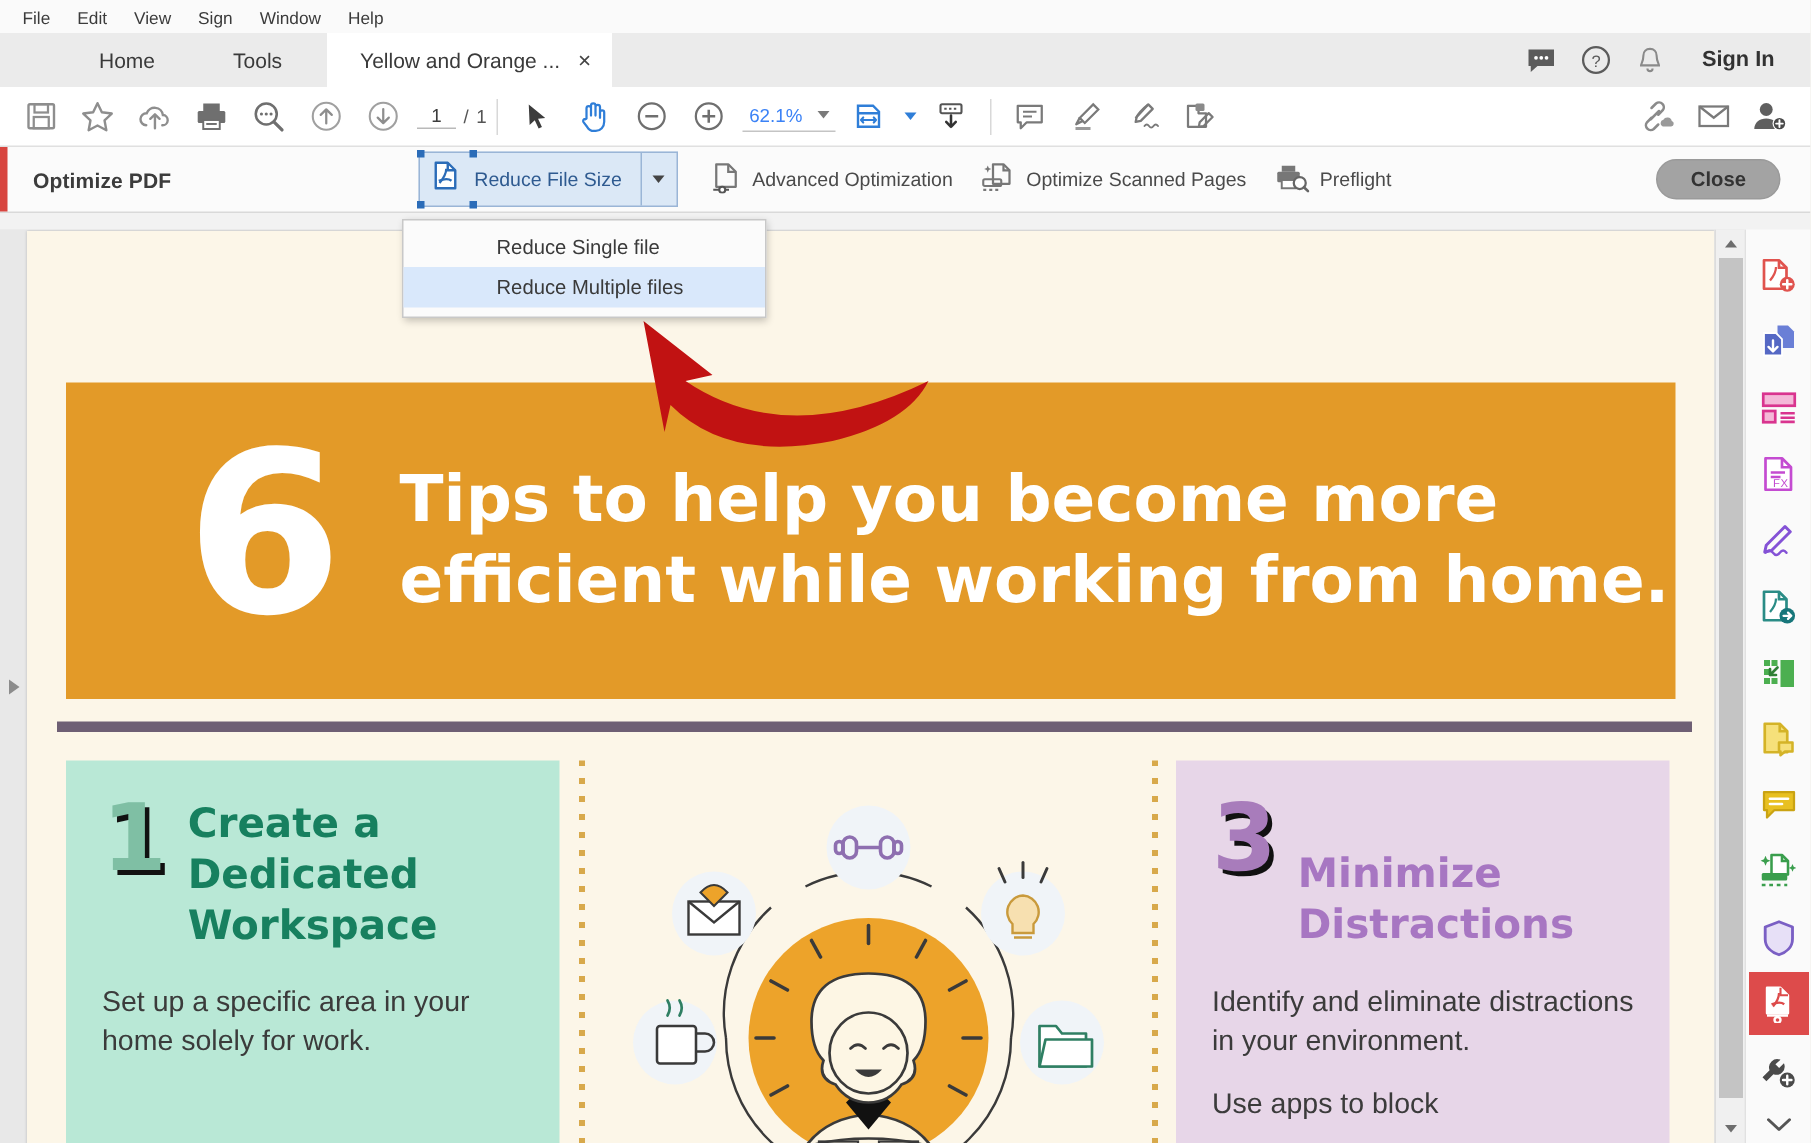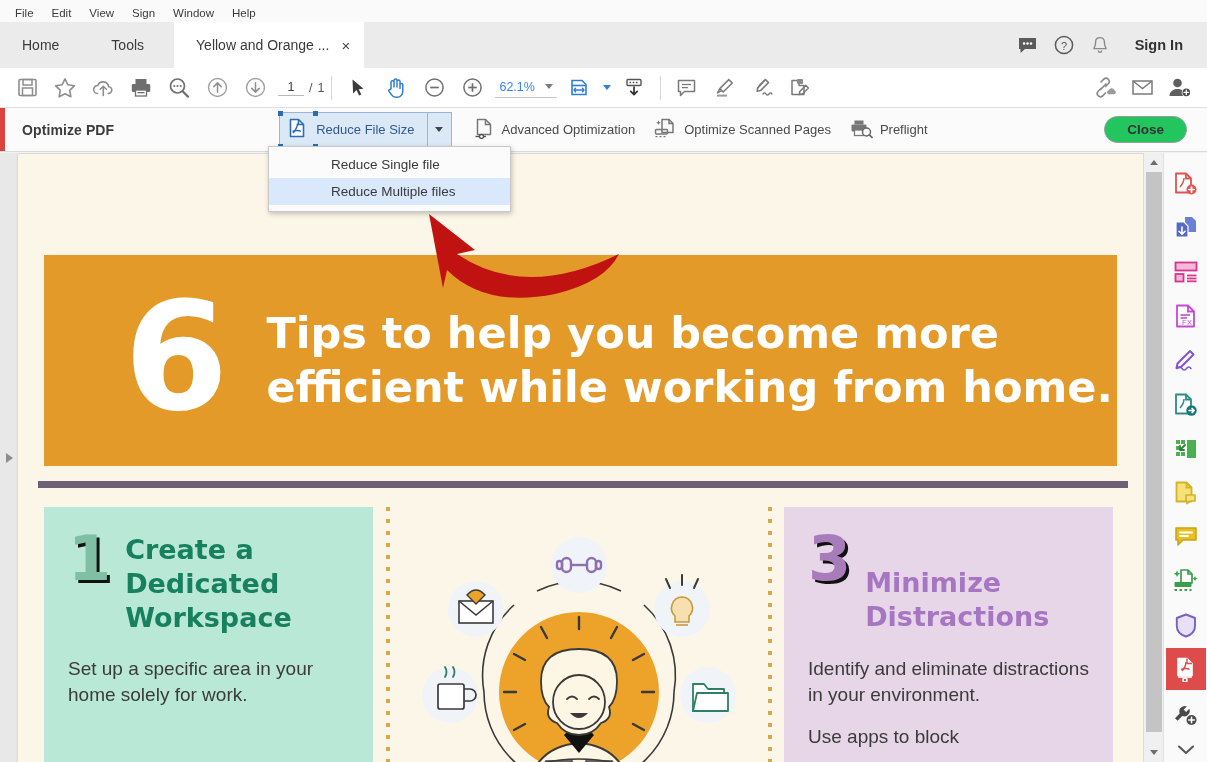--- a/index.html
+++ b/index.html
@@ -18,22 +18,22 @@
     padding-left: 6px; gap: 0px;
     border-bottom: 0px solid #e4e4e4;
   }
   .menubar .mi {
     font-size: 11.5px; color: #3b3b3b;
     padding: 2px 9px; cursor: default; line-height: 14px;
   }
 
   
   .tabbar {
-    height: 46px; background: #ebebeb;
-    display: flex; align-items: stretch; position: relative;
+    height: 36px; background: #ebebeb;
+    display: flex; align-items: stretch; position: relative; padding-left: 44px;
   }
   .tab {
     display: flex; align-items: center; justify-content: center;
     font-size: 14px; color: #3a3a3a;
     padding: 0 22px; cursor: default; white-space: nowrap;
   }
   .tab.active {
     background: #ffffff;
     padding-right: 10px;
   }
@@ -128,21 +128,21 @@
     border-left: 1px solid #9ab5d6; cursor: pointer;
   }
   .handle {
     position: absolute; width: 5px; height: 5px;
     background: #2b6cb8; z-index: 4;
   }
   .close-btn {
     margin-left: auto; margin-right: 20px;
     border: 1px solid #9a9a9a; border-radius: 15px;
     padding: 5px 22px; font-size: 13.5px; font-weight: bold;
-    color: #333; background: #22c55e; cursor: pointer;
+    color: #333; background: #a3a3a3; cursor: pointer;
   }
 
   
   .dropdown {
     position: absolute; left: 268px; top: 146px; width: 243px;
     background: #fbfbfb; border: 1px solid #c8c8c8;
     box-shadow: 1px 2px 5px rgba(0,0,0,.22); z-index: 50;
     padding: 4px 0 6px 0;
   }
   .dd-item {

